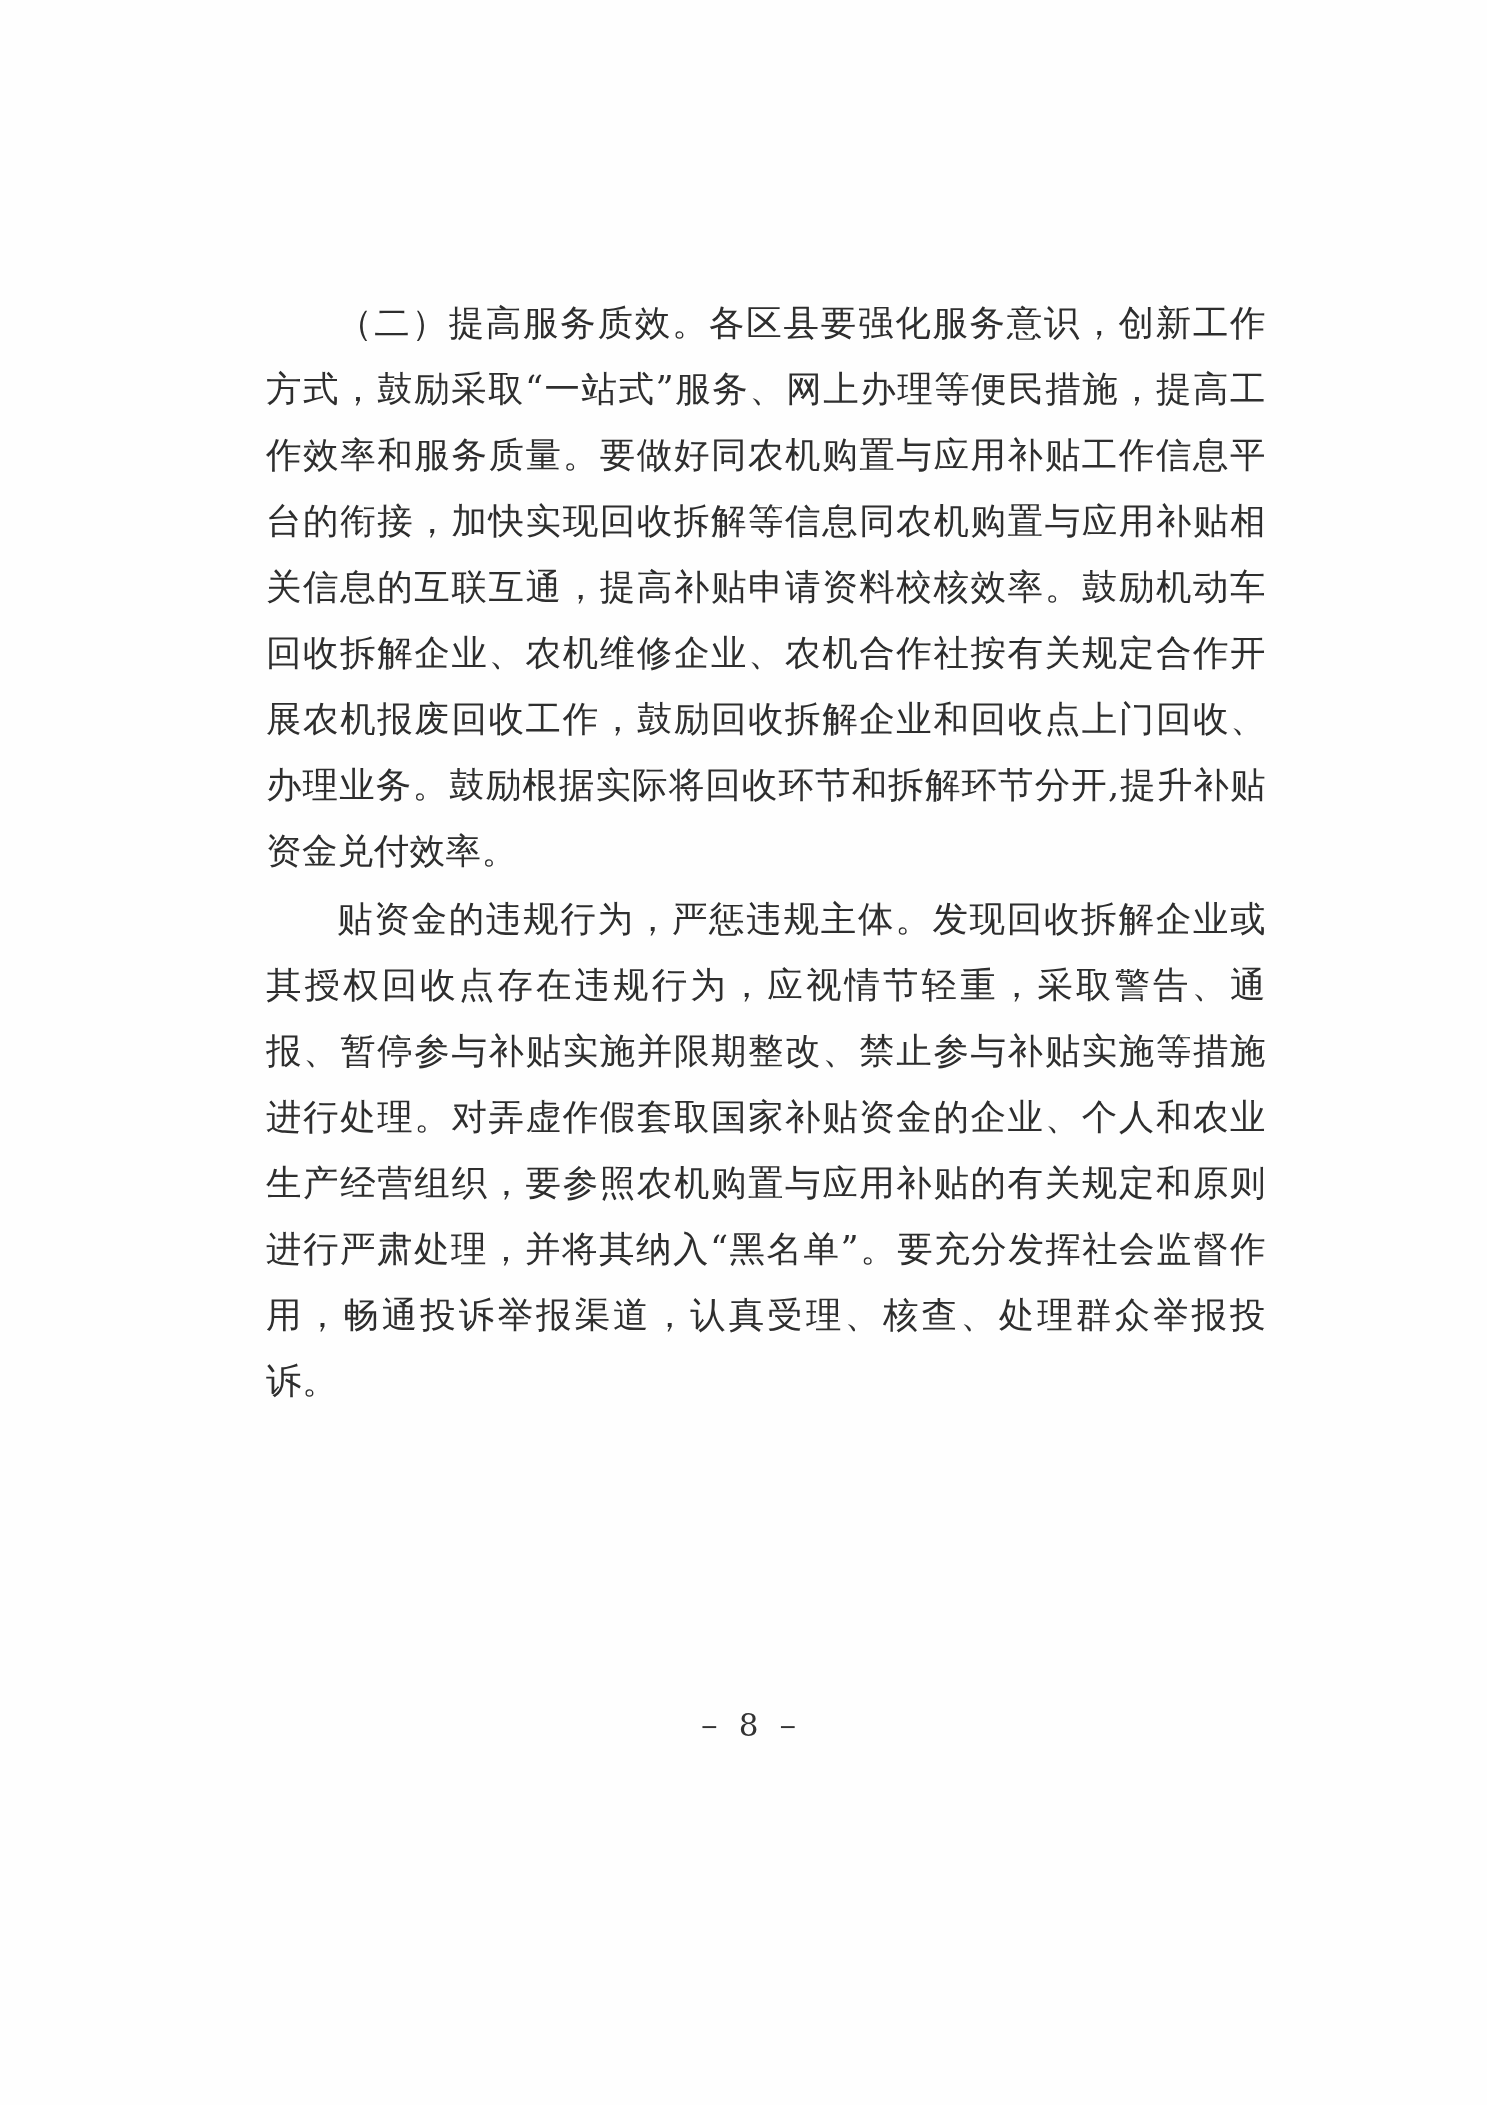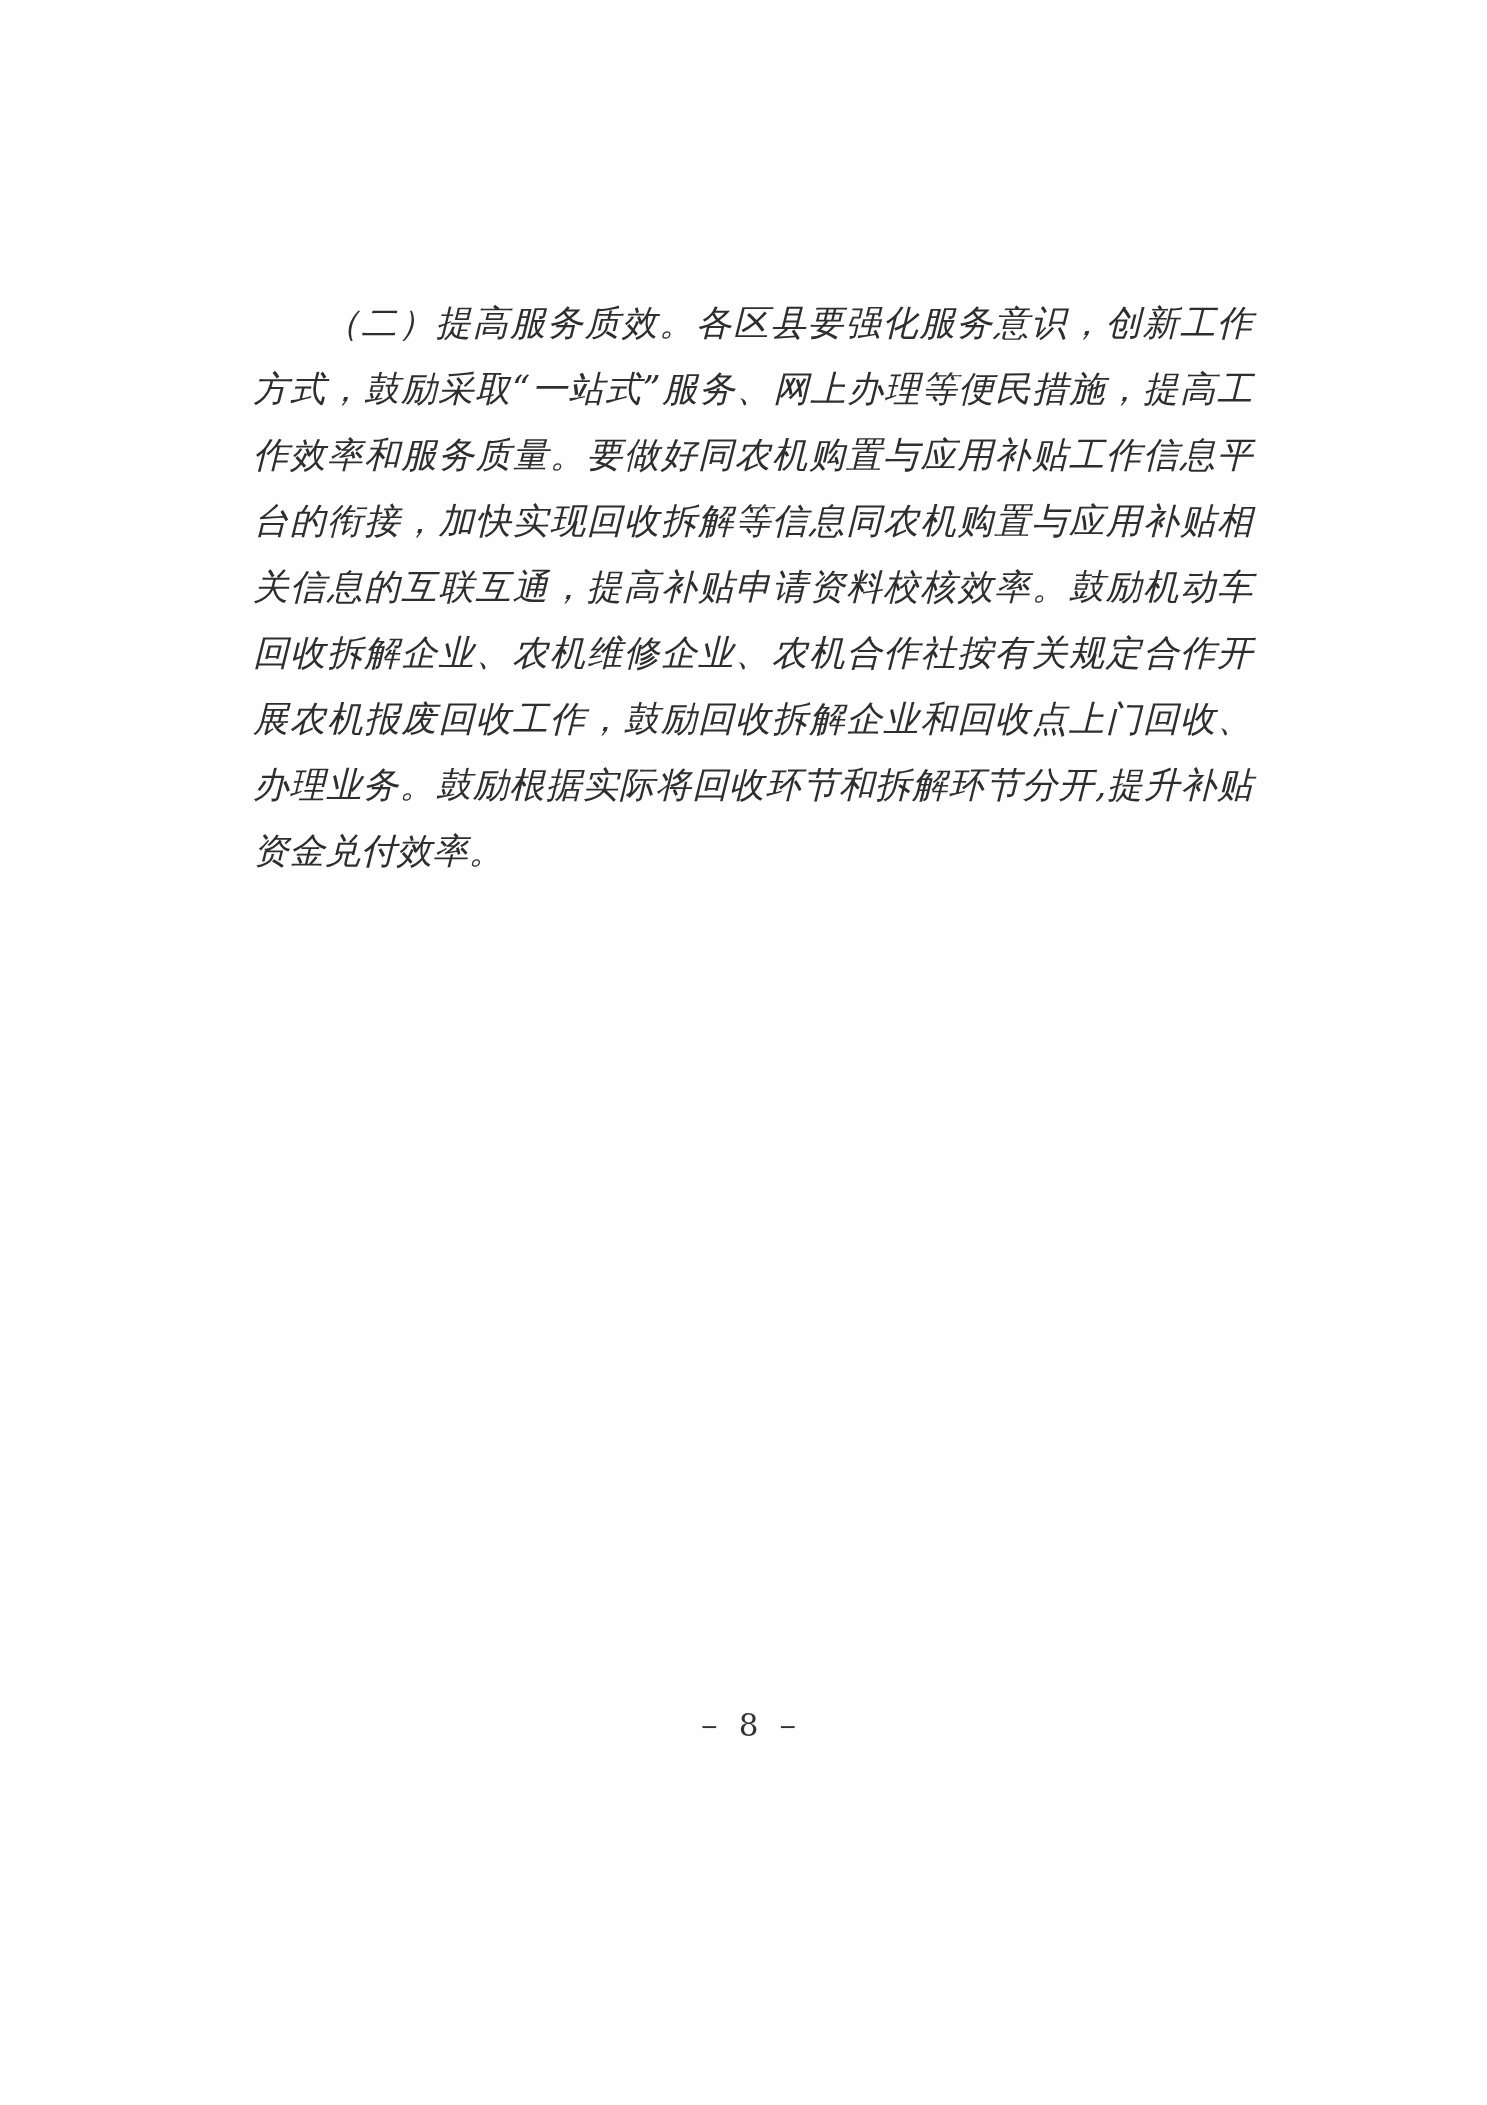--- a/index.html
+++ b/index.html
@@ -19,23 +19,22 @@
     position: absolute;
     top: 0;
     left: 0;
     width: 1487px;
     height: 2105px;
     background: #fefefe;
   }
   .content {
     position: absolute;
     top: 290px;
-    left: 253px;
+    left: 266px;
     width: 1000px;
-    font-style: italic;
   }
   .para {
     font-size: 35.5px;
     line-height: 66px;
     text-align: justify;
     text-justify: inter-ideograph;
     letter-spacing: 0.4px;
     margin: 0 0 2px 0;
     color: #2e2e2e;
     text-indent: 2em;
@@ -57,17 +56,18 @@
     display: inline-block;
     padding-left: 12px;
   }
 </style>
 </head>
 <body>
 
 <div class="page">
   <div class="content">
     <p class="para">（二）提高服务质效。各区县要强化服务意识，创新工作方式，鼓励采取“一站式”服务、网上办理等便民措施，提高工作效率和服务质量。要做好同农机购置与应用补贴工作信息平台的衔接，加快实现回收拆解等信息同农机购置与应用补贴相关信息的互联互通，提高补贴申请资料校核效率。鼓励机动车回收拆解企业、农机维修企业、农机合作社按有关规定合作开展农机报废回收工作，鼓励回收拆解企业和回收点上门回收、办理业务。鼓励根据实际将回收环节和拆解环节分开,提升补贴资金兑付效率。</p>
+    <p class="para cont">贴资金的违规行为，严惩违规主体。发现回收拆解企业或其授权回收点存在违规行为，应视情节轻重，采取警告、通报、暂停参与补贴实施并限期整改、禁止参与补贴实施等措施进行处理。对弄虚作假套取国家补贴资金的企业、个人和农业生产经营组织，要参照农机购置与应用补贴的有关规定和原则进行严肃处理，并将其纳入“黑名单”。要充分发挥社会监督作用，畅通投诉举报渠道，认真受理、核查、处理群众举报投诉。</p>
   </div>
   <div class="footer">
     <span class="footer-inner">－ 8 －</span>
   </div>
 </div>
 
 </body></html>

